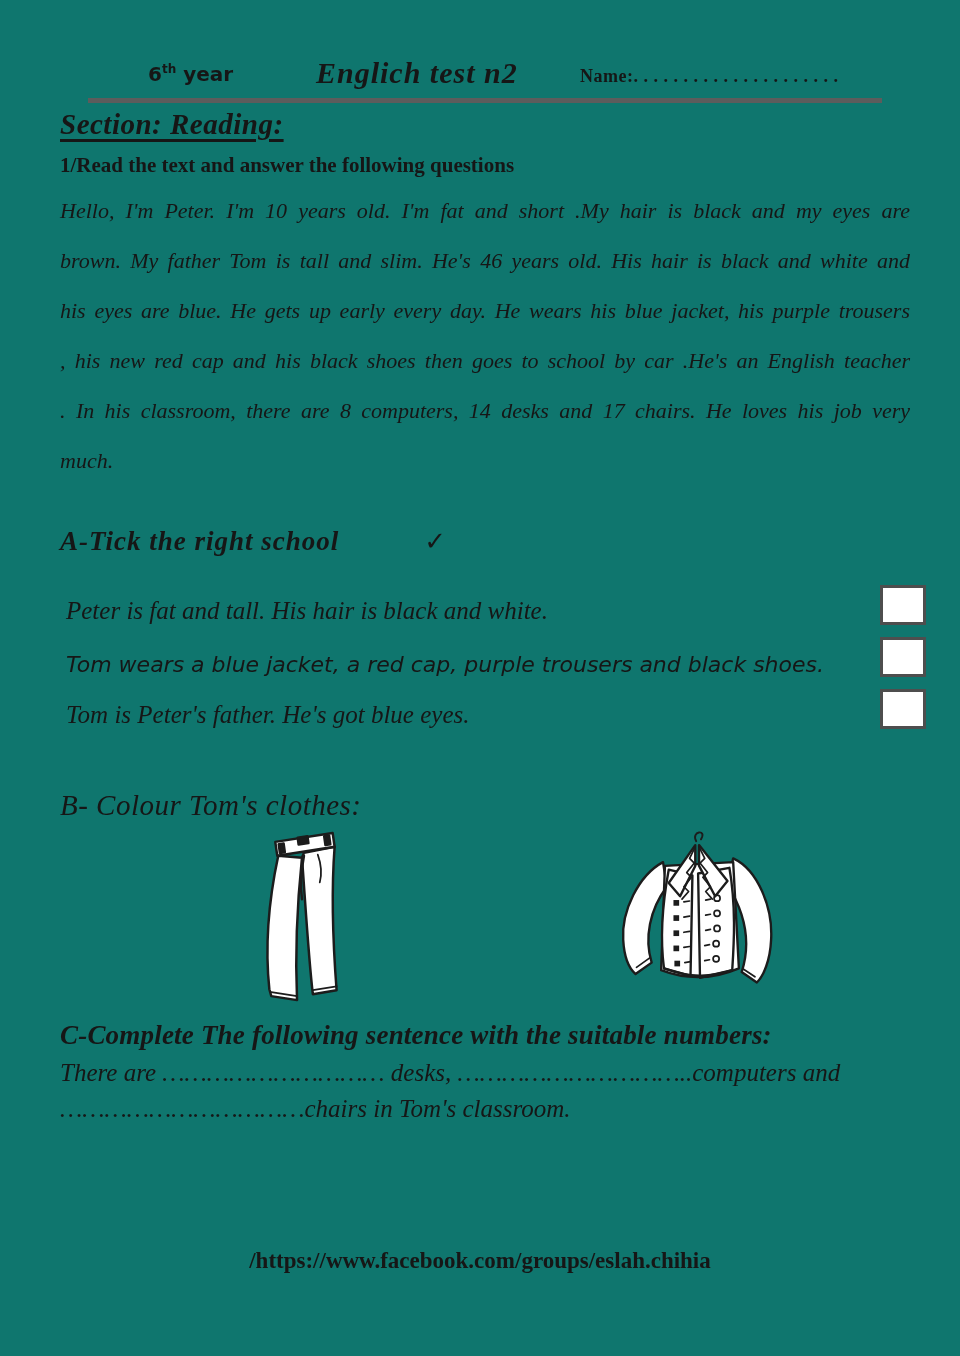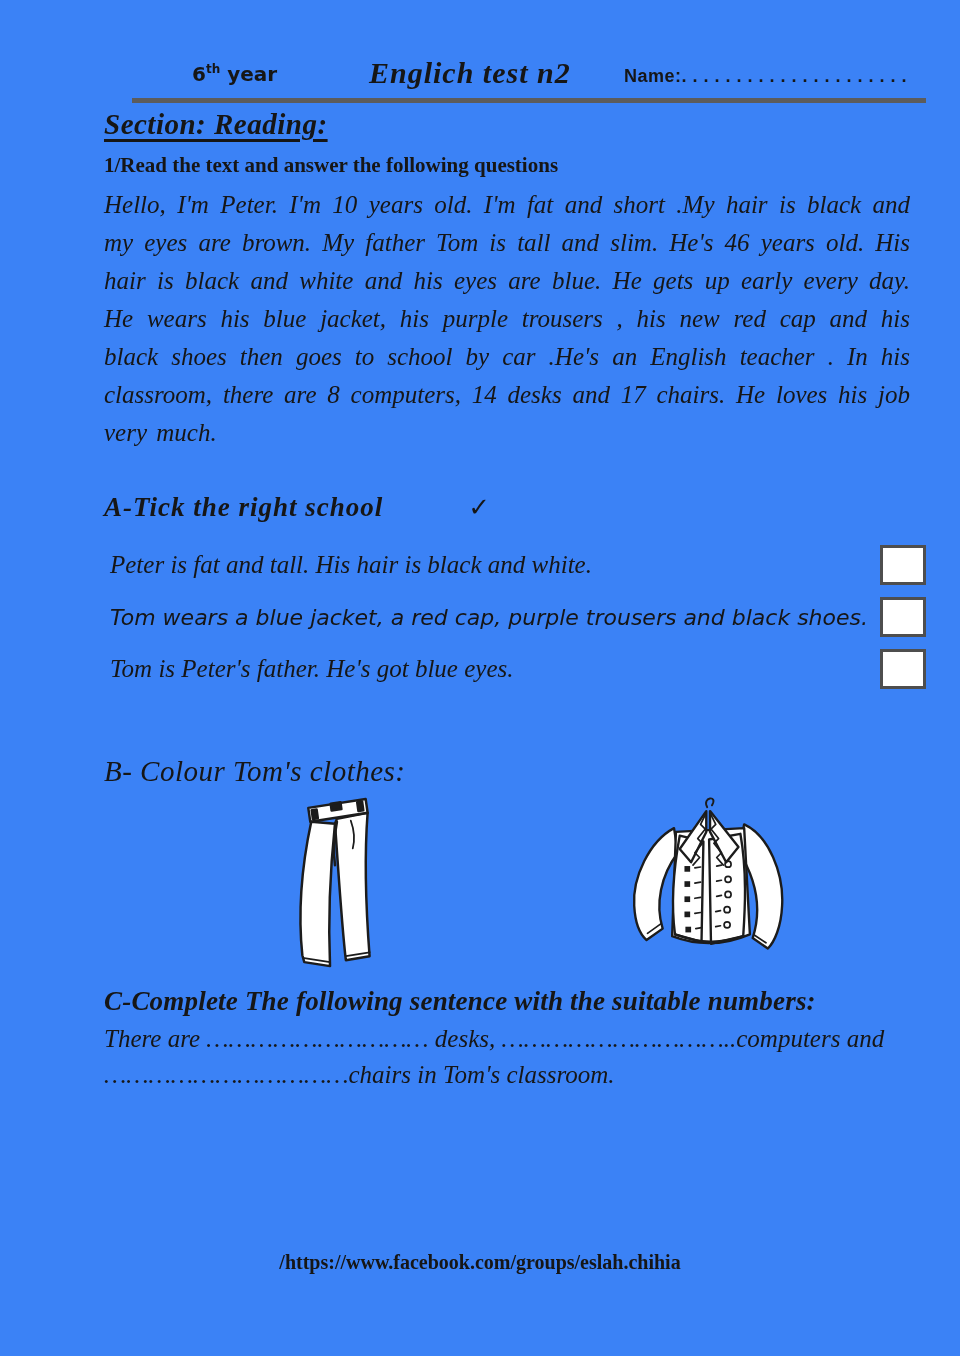--- a/index.html
+++ b/index.html
@@ -2,43 +2,42 @@
 <html><head>
 <meta charset="utf-8">
 <style>
   * { box-sizing: border-box; }
   html, body { margin: 0; padding: 0; background: #ffffff; }
   .page {
     position: relative;
     width: 960px;
     height: 1356px;
     margin: 0 auto;
-    background: #3b82f6;
+    background: #0f766e;
     color: #161616;
     font-family: "Liberation Serif", serif;
     overflow: hidden;
-    padding-left: 44px;
   }
 
   
   .header { position: relative; height: 100px; }
   .grade {
     position: absolute; left: 148px; top: 62px;
     font-family: "DejaVu Sans", sans-serif;
     font-weight: bold; font-size: 20px;
   }
   .grade sup { font-size: 12px; }
   .test-title {
-    position: absolute; left: 325px; top: 56px;
+    position: absolute; left: 316px; top: 56px;
     font-size: 30px; font-weight: bold; font-style: italic;
     letter-spacing: 1px;
   }
   .name-line {
     position: absolute; left: 580px; top: 66px;
-    font-family: Liberation Sans, sans-serif;
+    font-family: Liberation Serif, serif;
     font-weight: 600; font-size: 18px; letter-spacing: 0.5px;
     white-space: nowrap;
   }
   .header-rule {
     position: absolute; left: 88px; top: 98px;
     width: 794px; height: 5px; background: #5c5c5c;
   }
 
   
   .section-heading {
@@ -49,41 +48,41 @@
     text-underline-offset: 5px;
     letter-spacing: 0.5px;
     display: inline-block;
   }
   .instruction {
     margin: 12px 0 0 60px;
     font-size: 21px; font-weight: bold; 
   }
   .passage {
     margin: 8px 50px 0 60px;
-    font-size: 25px; font-style: italic;
-    line-height: 38px;
+    font-size: 22px; font-style: italic;
+    line-height: 50px;
     text-align: justify;
     word-spacing: 3px;
   }
 
   
   .part-a-heading {
     margin: 40px 0 0 60px;
     font-size: 27px; font-weight: bold; font-style: italic;
     letter-spacing: 1px;
     display: flex; align-items: baseline;
   }
   .check-mark {
     margin-left: 85px;
     font-family: "DejaVu Sans", sans-serif;
     font-style: normal; font-weight: normal; font-size: 26px;
   }
   .statements { margin: 16px 34px 0 66px; }
   .statement-row {
-    display: flex; align-items: center; justify-content: space-between;
+    display: flex; align-items: flex-end; justify-content: space-between;
     height: 52px;
   }
   .statement-text {
     font-size: 25px; font-style: italic;
     white-space: nowrap;
   }
   .statement-row.sans .statement-text {
     font-family: "DejaVu Sans", sans-serif;
     font-size: 22px;
   }
@@ -121,21 +120,21 @@
   .fill-line {
     margin: 8px 50px 0 60px;
     font-size: 25px; font-style: italic;
     white-space: nowrap;
   }
 
   
   .footer {
     position: absolute; bottom: 82px; left: 0;
     width: 100%; text-align: center;
-    font-weight: bold; font-size: 20px;
+    font-weight: bold; font-size: 23px;
   }
 </style>
 </head>
 <body>
 
 <div class="page">
 
   <div class="header">
     <div class="grade"><span>6</span><sup>th</sup><span> year</span></div>
     <div class="test-title">Englich test n2</div>

